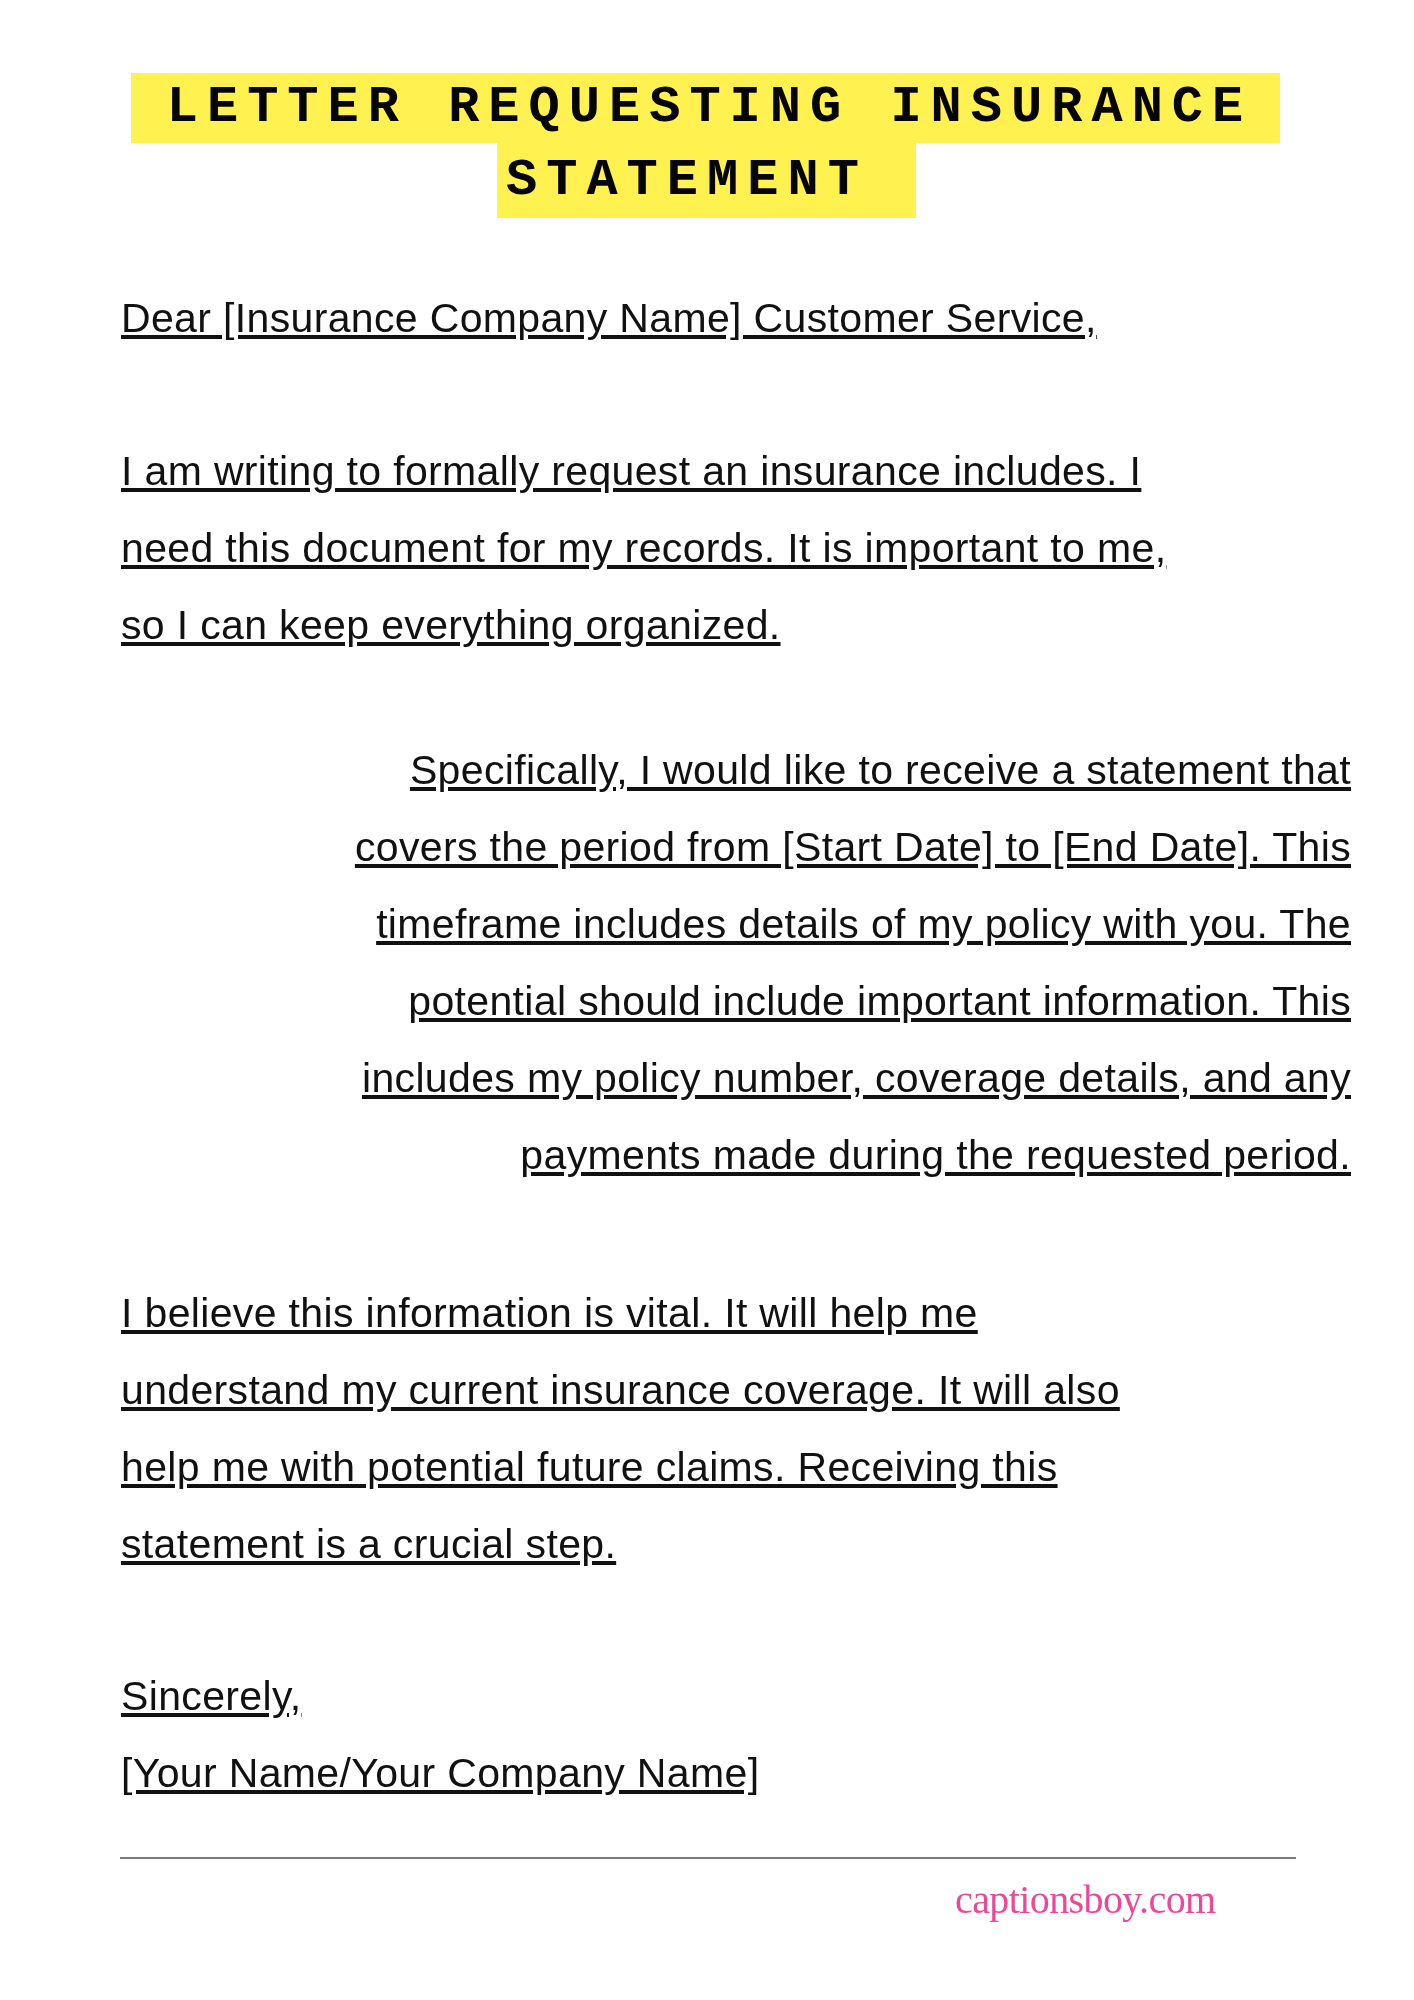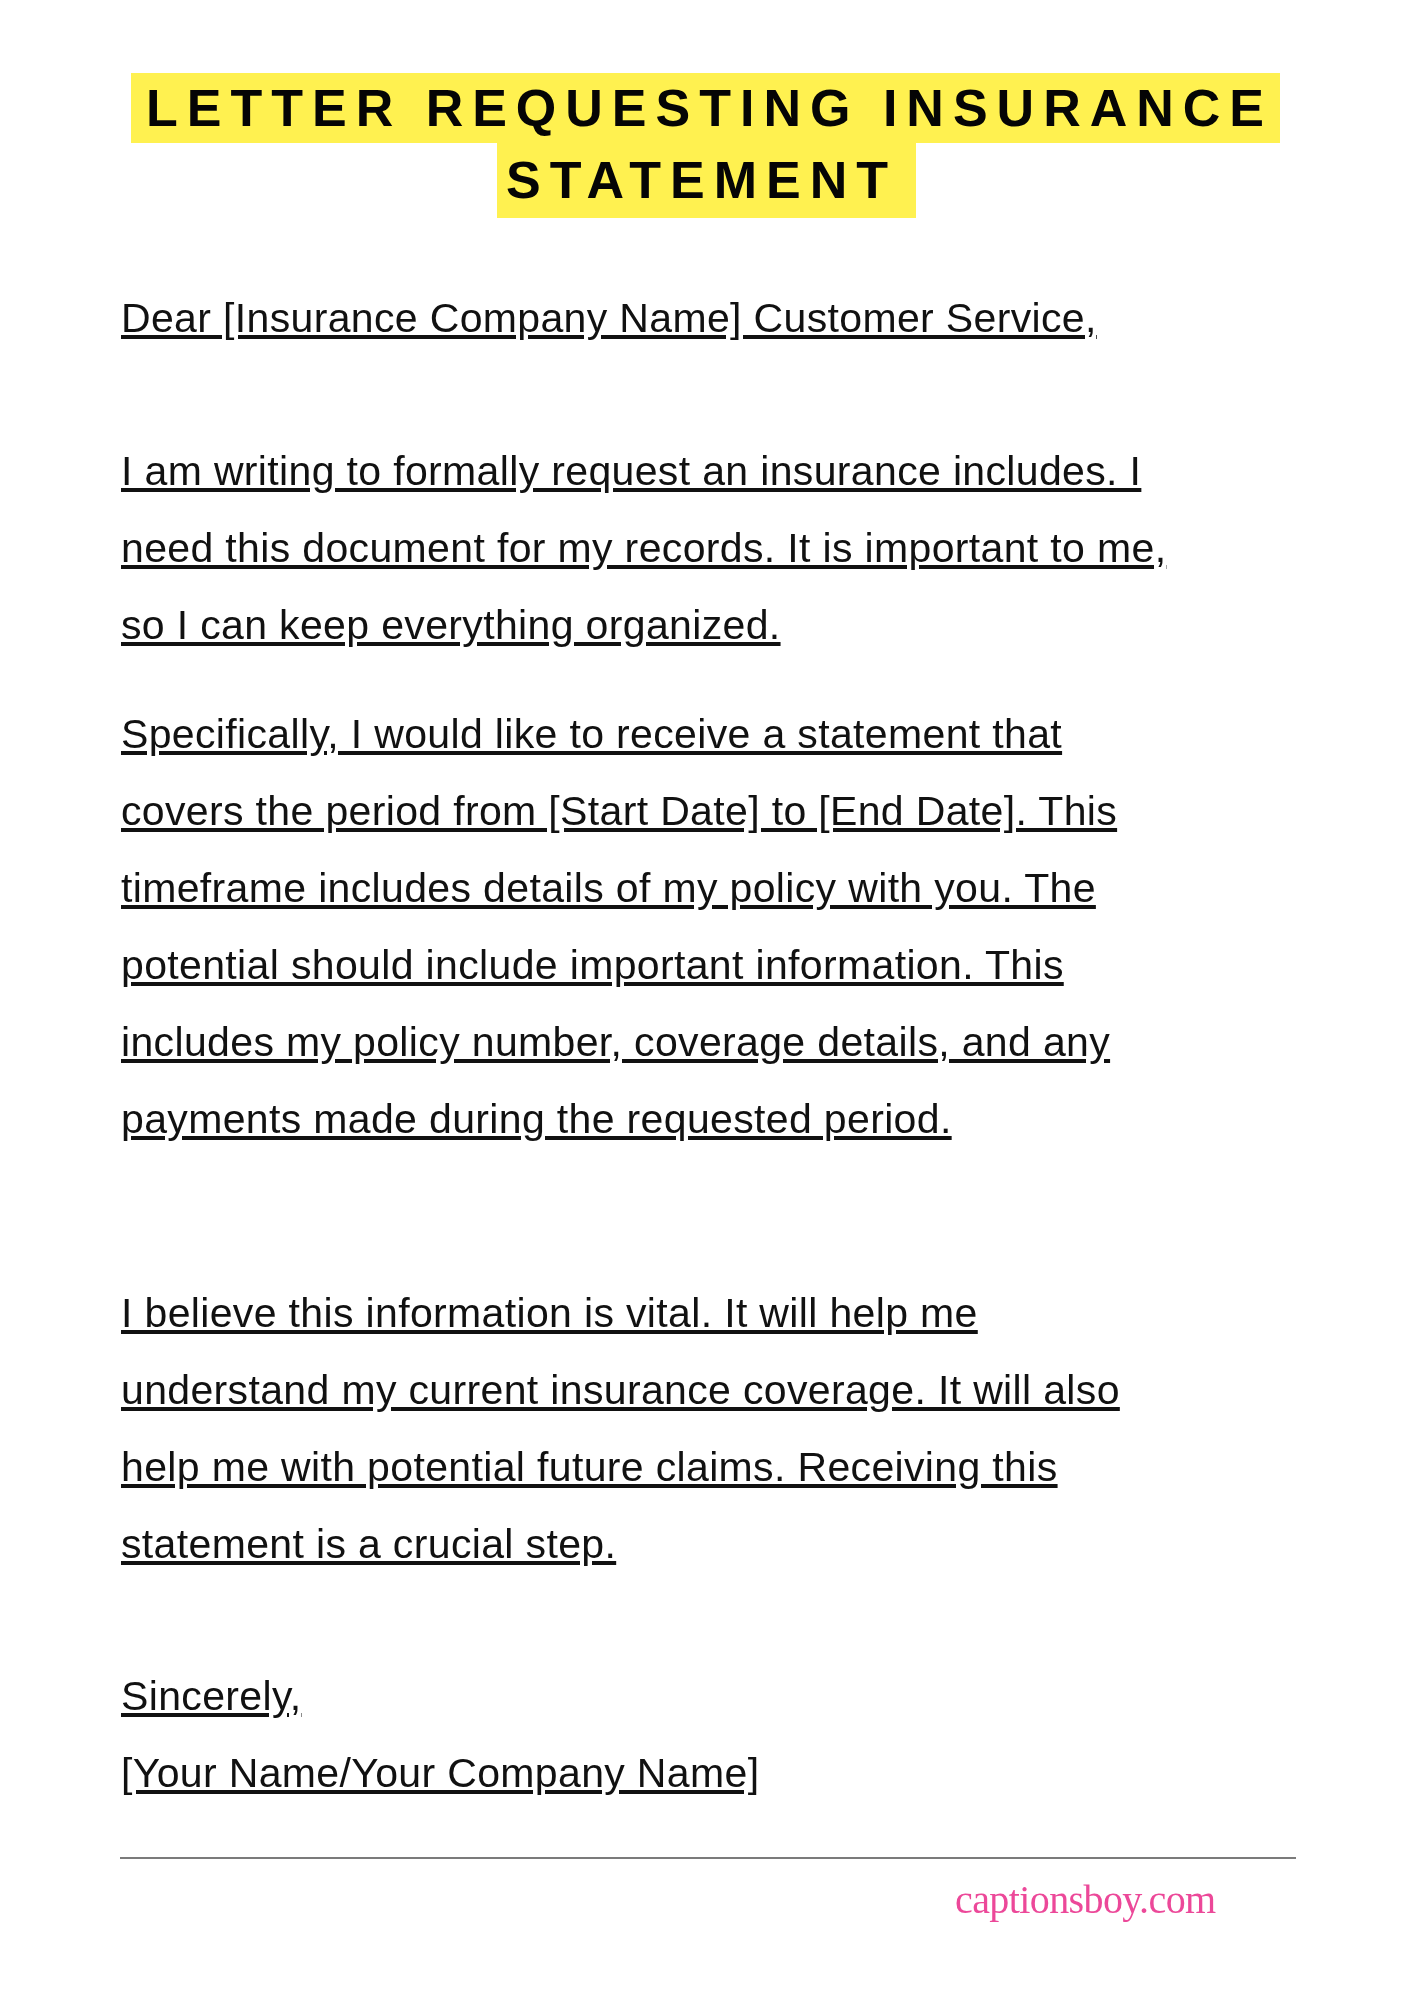--- a/index.html
+++ b/index.html
@@ -26,21 +26,21 @@
     .title-line {
       display: block;
       text-align: center;
       height: 70px;
       line-height: 70px;
     }
     .title-line.second { height: 75px; line-height: 75px; }
     .title-hl {
       display: inline-block;
       background: #fff150;
-      font-family: Liberation Sans, sans-serif;
+      font-family: Liberation Mono, monospace;
       font-weight: 700;
       font-size: 52px;
       letter-spacing: 9px;
       color: #050505;
       padding: 0 0 0 9px;
       height: 100%;
       white-space: nowrap;
     }
     .title-hl.l1 { width: 1140px; margin-left: -4px; text-align: center; }
     .title-hl.l2 { width: 410px; margin-left: -1px; text-align: left; }
@@ -55,21 +55,21 @@
       white-space: nowrap;
       font-size: 41px;
       line-height: 77px;
       height: 77px;
       letter-spacing: 0.35px;
       color: #111111;
       text-decoration: underline;
     }
     #greeting { top: 280px; }
     #para1 { top: 433px; }
-    #para2 { top: 696px; }
+    #para2 { top: 732px; text-align: right; }
     #para3 { top: 1275px; }
     #closing { top: 1658px; }
 
     .rule {
       position: absolute;
       left: 120px;
       top: 1857px;
       width: 1176px;
       height: 2px;
       background: #7b7b7b;

